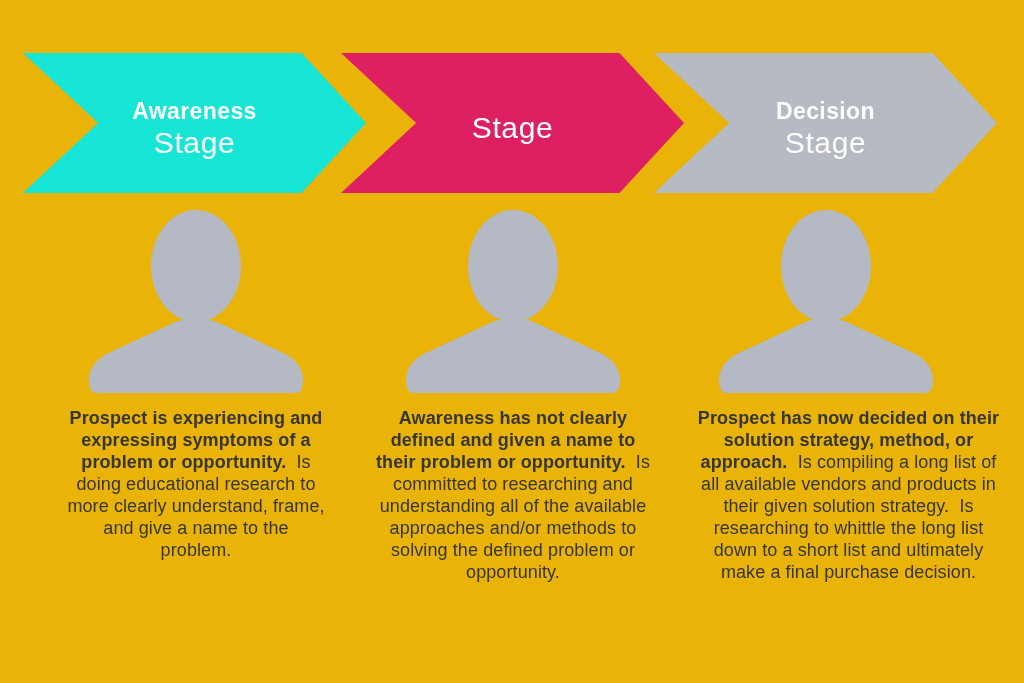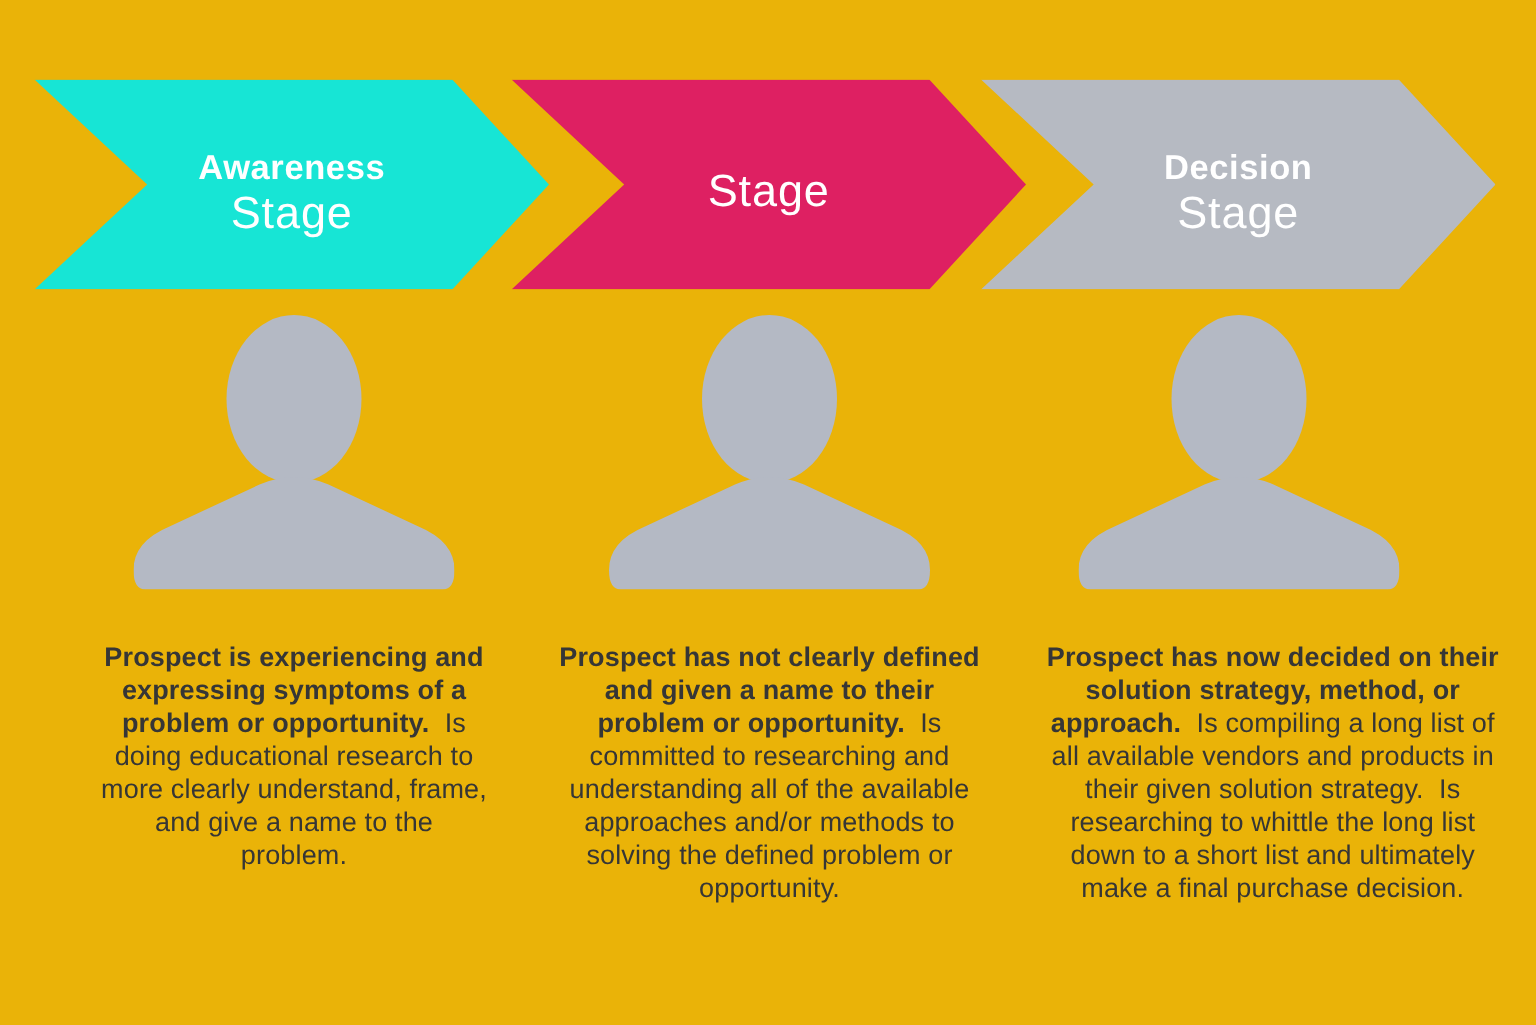--- a/index.html
+++ b/index.html
@@ -47,21 +47,20 @@
   }
 
   
   .col {
     position: absolute;
     top: 209px;
     width: 320px;
     display: flex;
     flex-direction: column;
     align-items: center;
-    gap: 20px;
   }
   .col-1 { left: 36px;  }
   .col-2 { left: 353px; }
   .col-3 { left: 666px; }
 
   .person { width: 214px; height: 184px; display: block; }
 
   .desc {
     margin-top: 14px;
     text-align: center;
@@ -99,21 +98,21 @@
       <path d="M 8 184 Q 0 184 0 171 Q 0 152 24 142 L 84 114 Q 107 104 130 114 L 190 142 Q 214 152 214 171 Q 214 184 206 184 Z" style="fill: rgb(180, 185, 196);"></path>
     </svg>
     <p class="desc" style="color: rgb(54, 54, 54);"><strong>Prospect is experiencing and expressing symptoms of a problem or opportunity.</strong><span>&nbsp; Is doing educational research to more clearly understand, frame, and give a name to the problem.</span></p>
   </div>
 
   <div class="col col-2">
     <svg class="person" viewBox="0 0 214 184" aria-hidden="true">
       <ellipse cx="107" cy="57" rx="45" ry="56" style="fill: rgb(180, 185, 196);"></ellipse>
       <path d="M 8 184 Q 0 184 0 171 Q 0 152 24 142 L 84 114 Q 107 104 130 114 L 190 142 Q 214 152 214 171 Q 214 184 206 184 Z" style="fill: rgb(180, 185, 196);"></path>
     </svg>
-    <p class="desc" style="color: rgb(54, 54, 54);"><strong>Prospect has not clearly defined and given a name to their problem or opportunity.</strong><span>&nbsp; Is committed to researching and understanding all of the available approaches and/or methods to solving the defined problem or opportunity.</span></p>
+    <p class="desc" style="color: rgb(54, 54, 54);"><strong>Awareness has not clearly defined and given a name to their problem or opportunity.</strong><span>&nbsp; Is committed to researching and understanding all of the available approaches and/or methods to solving the defined problem or opportunity.</span></p>
   </div>
 
   <div class="col col-3">
     <svg class="person" viewBox="0 0 214 184" aria-hidden="true">
       <ellipse cx="107" cy="57" rx="45" ry="56" style="fill: rgb(180, 185, 196);"></ellipse>
       <path d="M 8 184 Q 0 184 0 171 Q 0 152 24 142 L 84 114 Q 107 104 130 114 L 190 142 Q 214 152 214 171 Q 214 184 206 184 Z" style="fill: rgb(180, 185, 196);"></path>
     </svg>
     <p class="desc" style="color: rgb(54, 54, 54);"><strong>Prospect has now decided on their solution strategy, method, or approach.</strong><span>&nbsp; Is compiling a long list of all available vendors and products in their given solution strategy.&nbsp; Is researching to whittle the long list down to a short list and ultimately make a final purchase decision.</span></p>
   </div>
 

